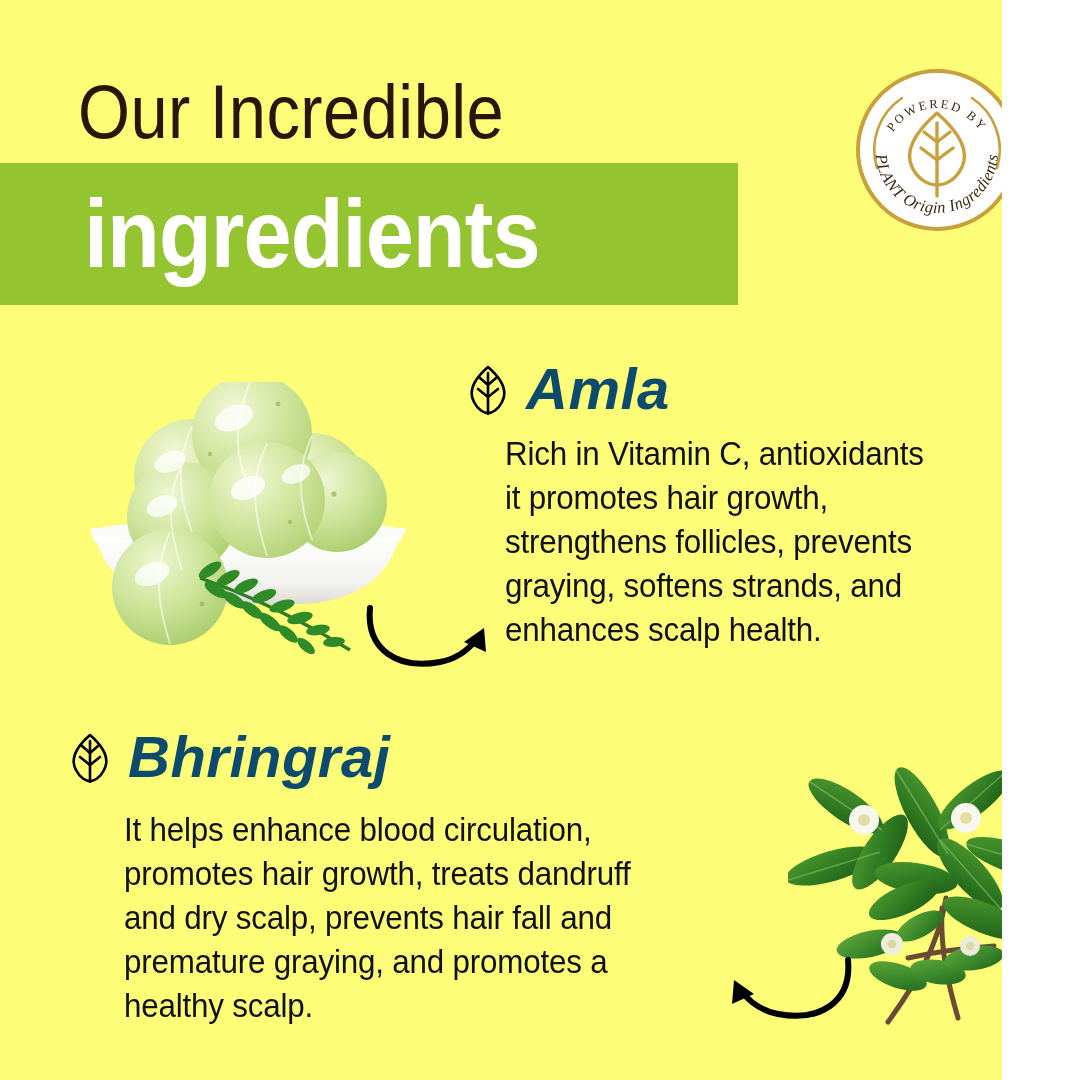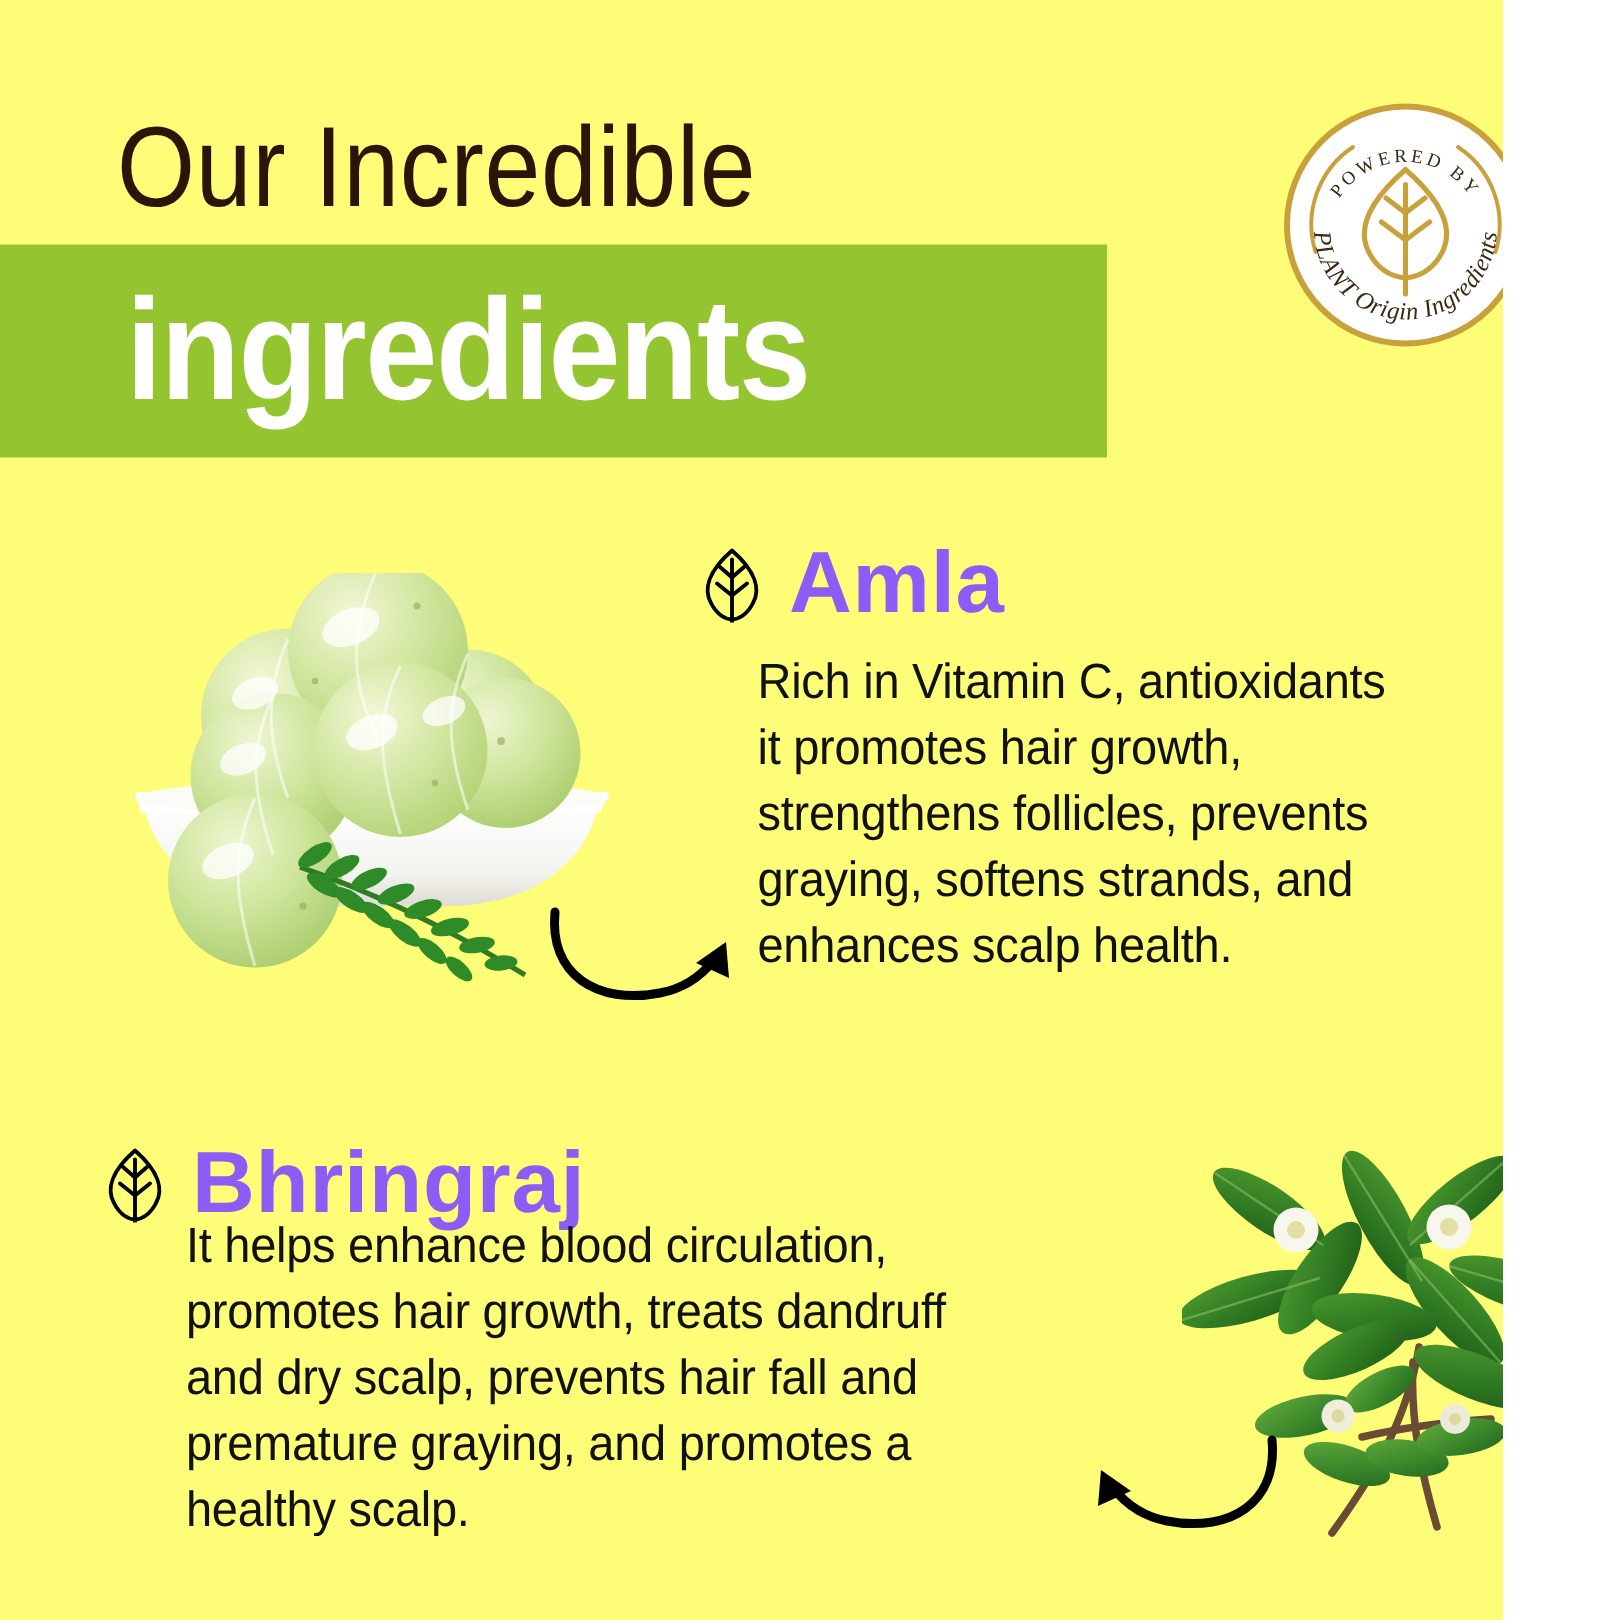--- a/index.html
+++ b/index.html
@@ -70,41 +70,42 @@
     display: flex;
     align-items: center;
     gap: 16px;
   }
   .leaf-icon { width: 44px; height: 52px; display: block; flex: 0 0 auto; }
   .ingredient-name {
     font-family: "Liberation Sans", sans-serif;
     font-size: 58px;
     line-height: 62px;
     font-weight: 700;
-    color: #8b5cf6;
+    font-style: italic;
+    color: #0c4a6e;
     letter-spacing: 0.5px;
     white-space: nowrap;
   }
   .body-text {
     position: absolute;
     font-family: "Liberation Sans", sans-serif;
     font-size: 33px;
     line-height: 44px;
     font-weight: 400;
     color: #111111;
     letter-spacing: -0.2px;
     transform: scaleX(0.95);
     transform-origin: left top;
     white-space: pre-line;
   }
 
   
   #amla-head { left: 466px; top: 358px; }
   #amla-body { left: 505px; top: 432px; width: 560px; }
-  #bhringraj-head { left: 68px; top: 726px; margin-top: 32px; }
+  #bhringraj-head { left: 68px; top: 726px; }
   #bhringraj-body { left: 124px; top: 808px; width: 660px; }
 
   
   .amla-photo {
     position: absolute;
     left: 82px;
     top: 382px;
     width: 330px;
     height: 275px;
   }

